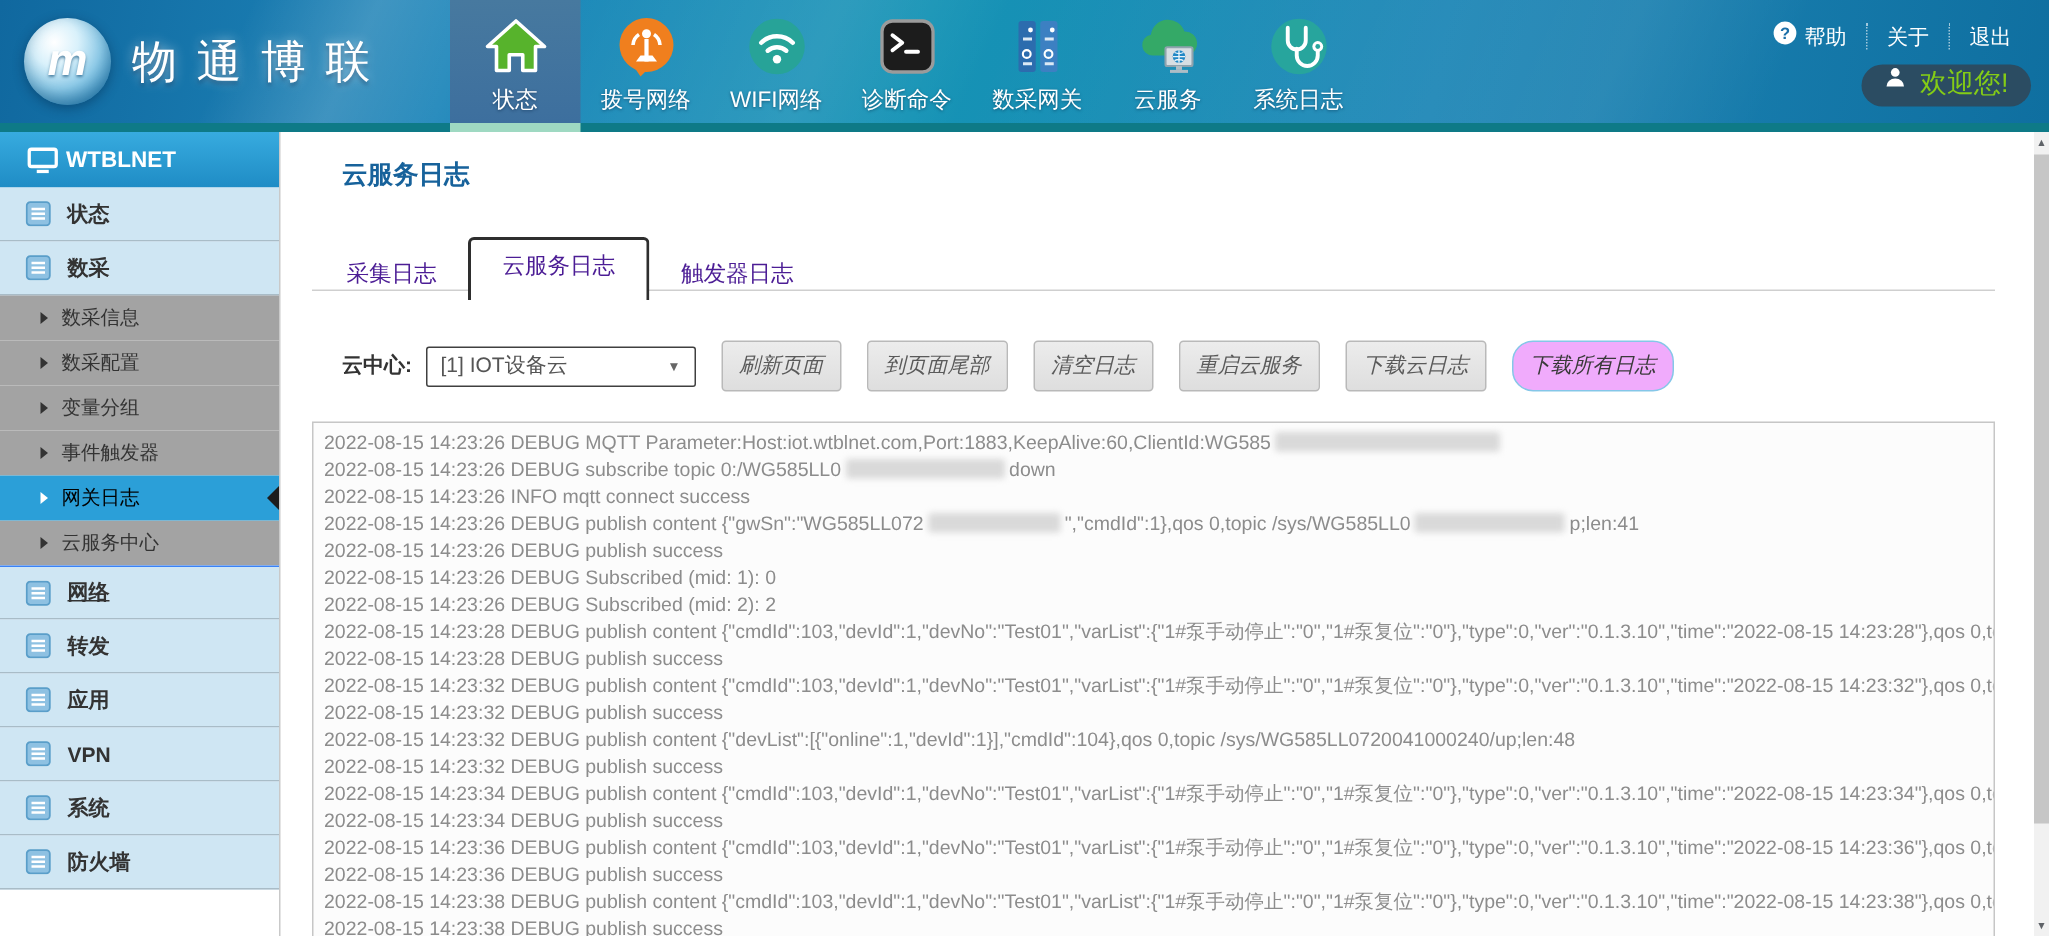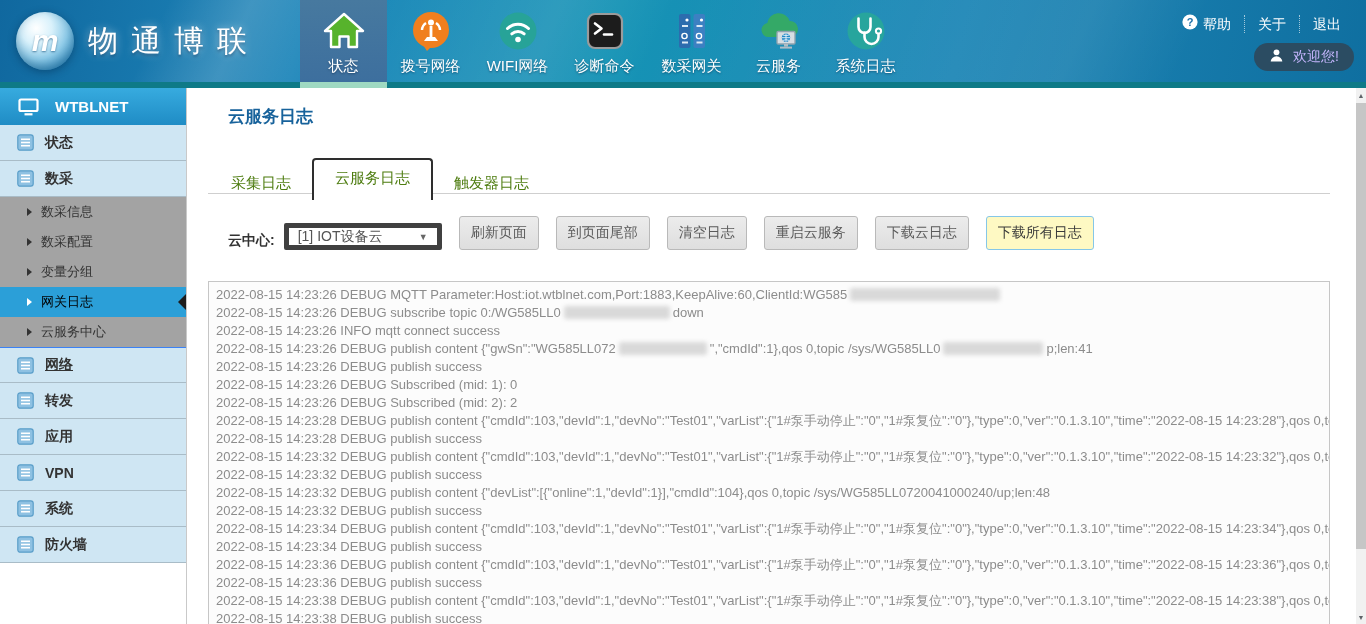--- a/index.html
+++ b/index.html
@@ -30,63 +30,63 @@
   .nav-icon { width:44px; height:44px; margin:0 auto; }
   .nav-icon svg { width:44px; height:44px; display:block; }
   .nav-label { color:#fff; font-size:15px; margin-top:4px; text-shadow:0 1px 2px rgba(0,30,60,.5); }
 
   .header-links { position:absolute; right:12px; top:14px; display:flex; align-items:center; }
   .hlink { color:#fff; font-size:14px; padding:0 13px; display:flex; align-items:center; gap:5px; cursor:pointer; line-height:18px; }
   .hlink + .hlink { border-left:1px dotted rgba(255,255,255,.6); }
   .hlink svg { width:16px; height:16px; }
 
   .welcome { position:absolute; right:12px; top:43px; height:28px; padding:0 15px;
-    background:#2b4c62; border-radius:14px; display:flex; align-items:center; gap:9px;
-    color:#c4b5fd; font-size:14px; cursor:pointer; }
+    background:#2b4c62; border-radius:14px; display:flex; gap:9px;
+    color:#84cc16; font-size:18px; cursor:pointer; }
   .welcome svg { width:15px; height:15px; }
 
   
   .sidebar { position:absolute; left:0; top:88px; width:187px; height:536px;
     background:#fff; border-right:1px solid #c9c9c9; }
   .sidebar-header { height:37px; background:linear-gradient(180deg,#37abdf,#1f8cc5);
-    display:flex; align-items:center; gap:16px; padding-left:18px;
+    display:flex; align-items:center; gap:5px; padding-left:18px;
     color:#fff; font-size:15px; font-weight:bold; }
   .sidebar-header svg { width:21px; height:18px; }
   .side-item { display:flex; align-items:center; cursor:pointer; }
   .side-item.section { height:36px; background:#cfe6f3; border-bottom:1px solid #a9bcc7;
     padding-left:17px; gap:11px; font-size:14px; font-weight:bold; color:#333; }
   .side-item.section svg { width:17px; height:17px; }
   .side-item.sub { height:30px; background:#a3a3a3; padding-left:27px; gap:9px; font-size:13px; color:#333; }
   .side-item.sub + .side-item.section { border-top:1px solid #3b82f6;text-decoration:underline; }
   .tri { width:0; height:0; border-left:5px solid #333; border-top:4px solid transparent; border-bottom:4px solid transparent; }
   .side-item.sub.active { background:#2b9fd8; color:#000000; position:relative; }
   .side-item.sub.active .tri { border-left-color:#fff; }
   .side-item.sub.active::after { content:''; position:absolute; right:0; top:50%; margin-top:-8px;
     border-right:8px solid #1c1c1c; border-top:8px solid transparent; border-bottom:8px solid transparent; }
 
   
   .main { position:absolute; left:188px; top:88px; width:1168px; height:536px; background:#fff; overflow:hidden; }
   .page-title { position:absolute; left:40px; top:17px; font-size:17px; font-weight:bold; color:#17629b; }
 
   .tabs-line { position:absolute; left:20px; width:1122px; top:105px; border-bottom:1px solid #cfcfcf; z-index:1; }
   .tabs { position:absolute; left:22px; top:70px; display:flex; align-items:flex-end; z-index:2; }
-  .tab { height:34px; line-height:34px; padding:0 21px; font-size:15px; color:#4d7c0f; cursor:pointer; }
+  .tab { height:34px; line-height:34px; padding:0 21px; font-size:15px; color:#4c1d95; cursor:pointer; }
   .tab.active { border:2px solid #2e2e2e; border-bottom:none; border-radius:4px 4px 0 0;
     background:#fff; height:42px; line-height:36px; }
 
-  .controls { position:absolute; left:40px; top:128px; display:flex; align-items:flex-end; }
+  .controls { position:absolute; left:40px; top:139px; display:flex; align-items:center; }
   .controls-label { font-size:14px; font-weight:bold; color:#333; margin-right:9px; }
-  .select { width:158px; height:27px; background:#fff; border:5px solid #404040; border-radius:2px;
+  .select { width:180px; height:27px; background:#fff; border:1px solid #404040; border-radius:2px;
     display:flex; align-items:center; justify-content:space-between; padding:0 9px;
     font-size:14px; color:#555; cursor:pointer; }
   .select .arrow { font-size:9px; color:#666; }
   .btn { height:28px; margin-left:17px; padding:16px 11px; background:linear-gradient(180deg,#ececec,#dedede);
     border:1px solid #b9b9b9; border-radius:3px; font-size:14px; color:#5a5a5a;
-    display:flex; align-items:center; cursor:pointer; white-space:nowrap; }
-  .btn.highlight { background:#fef9c3; border-color:#85c7e8; color:#3a3a3a; }
+    display:flex; align-items:center; cursor:pointer; white-space:nowrap;font-style:italic; }
+  .btn.highlight { background:#f0abfc; border-color:#85c7e8; color:#3a3a3a;border-radius:14px; }
 
   .logbox { position:absolute; left:20px; top:193px; width:1122px; height:380px;
     border:1px solid #c6c6c6; background:#fcfcfc; overflow:hidden; padding:4px 0 0 7px; }
   .log-line { white-space:nowrap; height:18px; line-height:18px; font-size:13px; color:#8c8c8c; }
   .redact { display:inline-block; height:13px; border-radius:2px; background:#d9d9d9;
     filter:blur(2px); vertical-align:-2px; margin:0 3px; }
 
   
   .vscroll { position:absolute; right:0; top:88px; width:10px; height:536px; background:#f1f1f1; }
   .vs-btn { position:absolute; left:0; width:10px; height:14px; display:flex; align-items:center;
@@ -250,20 +250,24 @@
         <span class="tri"></span>
         <span>数采信息</span>
       </div>
       <div class="side-item sub">
         <span class="tri"></span>
         <span>数采配置</span>
       </div>
       <div class="side-item sub">
         <span class="tri"></span>
         <span>变量分组</span>
+      </div>
+      <div class="side-item sub">
+        <span class="tri"></span>
+        <span>事件触发器</span>
       </div>
       <div class="side-item sub active">
         <span class="tri"></span>
         <span>网关日志</span>
       </div>
       <div class="side-item sub">
         <span class="tri"></span>
         <span>云服务中心</span>
       </div>
       <div class="side-item section">

